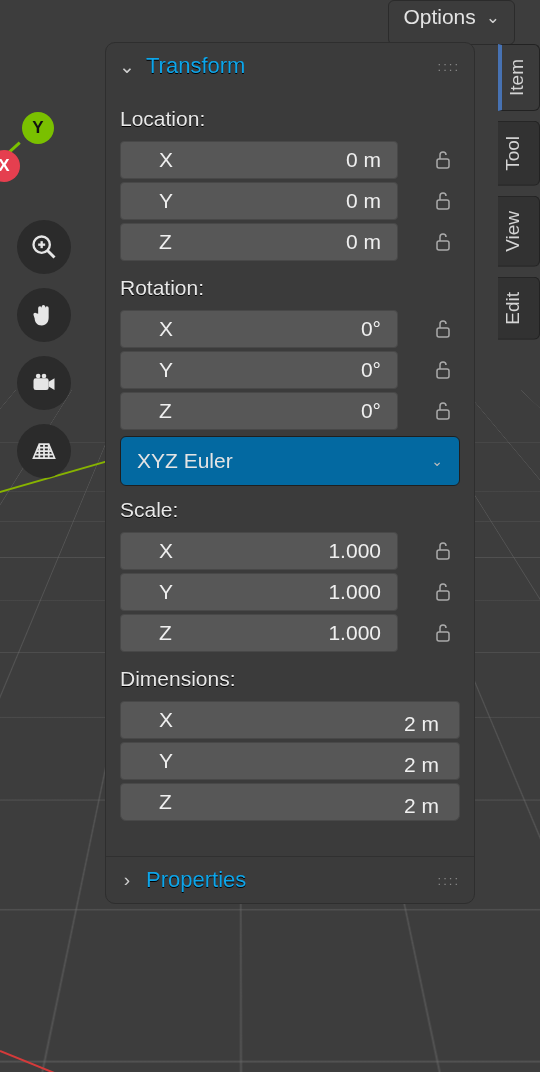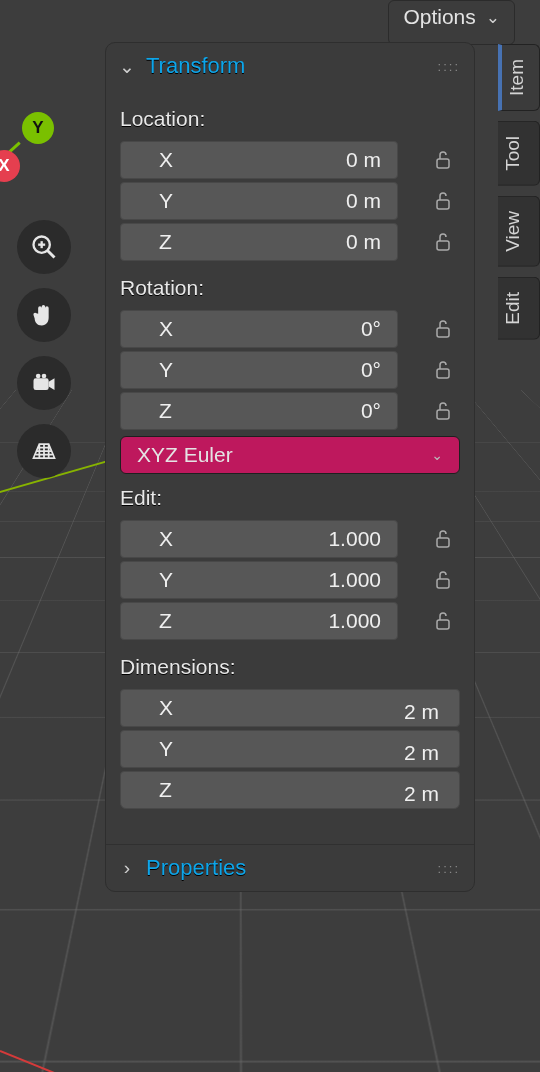--- a/index.html
+++ b/index.html
@@ -137,24 +137,24 @@
   width: 34px;
   display:flex;
   align-items:center;
   justify-content:center;
   color:#aaa;
   cursor:pointer;
 }
 .lock svg { width:24px; height:24px; stroke:#aaa; fill:none; stroke-width:1.5; }
 
 .select {
-  background:#be185d;
+  background:#0369a1;
   border:1px solid #1f1f1f;
   border-radius:6px;
-  height:38px;
+  height:50px;
   margin-top:6px;
   display:flex;
   align-items:center;
   padding:0 16px;
   color:#e4e4e4;
   font-size:21px;
   cursor:pointer;
 }
 .select .sel-label { flex:1; }
 .select .sel-caret { color:#bbb; font-size:14px; }
@@ -334,21 +334,21 @@
               <rect x="6" y="11" width="12" height="9" rx="2"></rect>
               <path d="M9 11V7a3 3 0 016 0"></path>
             </svg>
           </div>
         </div>
       <div class="select">
           <span class="sel-label">XYZ Euler</span>
           <span class="sel-caret">⌄</span>
         </div>
 
-      <div class="group-label">Edit:</div>
+      <div class="group-label">Scale:</div>
       <div class="row">
           <div class="field">
             <span class="axis">X</span>
             <span class="val">1.000</span>
           </div>
           <div class="lock">
             <svg viewBox="0 0 24 24">
               <rect x="6" y="11" width="12" height="9" rx="2"></rect>
               <path d="M9 11V7a3 3 0 016 0"></path>
             </svg>

